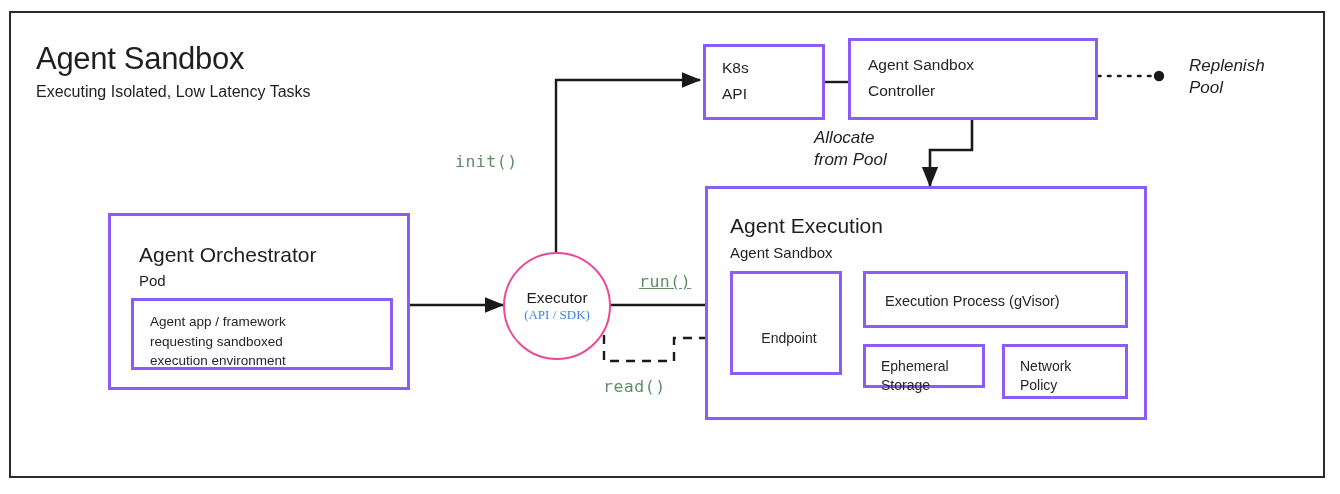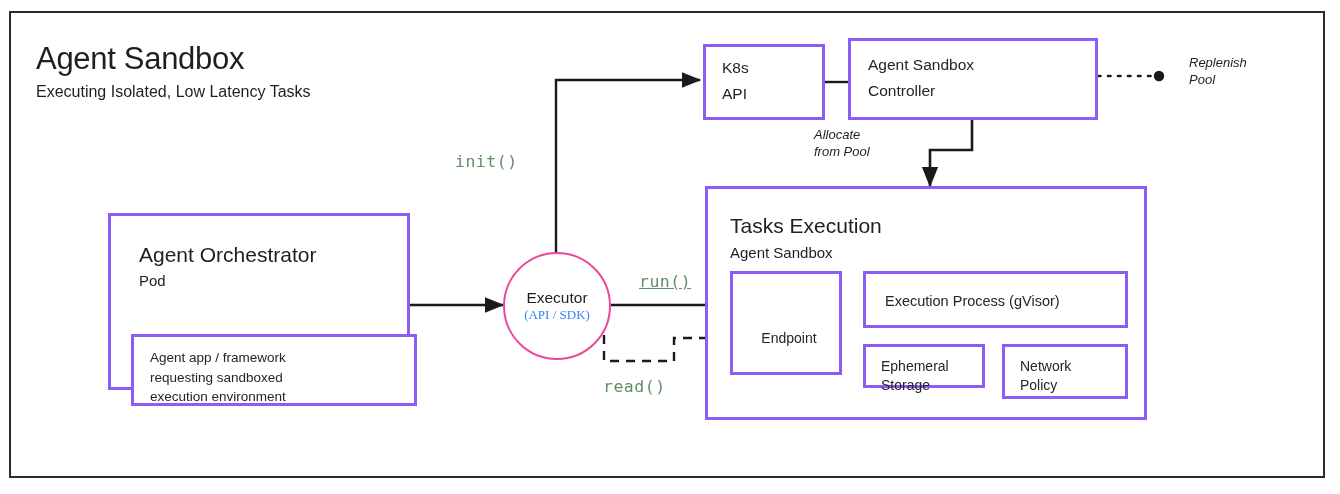--- a/index.html
+++ b/index.html
@@ -85,21 +85,21 @@
     line-height: 1.2;
   }
   .circle-label-2 {
     font-size: 13px;
     color: #3b82f6;
     line-height: 1.25;
     font-family: Liberation Serif, serif;
   }
   .annot-italic {
     font-style: italic;
-    font-size: 13px;
+    font-size: 17px;
     color: #1f1f1f;
     line-height: 1.3;
   }
   .code-label {
     font-family: "DejaVu Sans Mono", "Liberation Mono", monospace;
     font-size: 16.5px;
     color: #5f8f63;
     letter-spacing: 0.5px;
   }
   svg.wires {
@@ -158,37 +158,37 @@
 Pool</div>
 
   <div class="txt annot-italic" style="left:814px; top:127px;">Allocate
 from Pool</div>
 
   <div class="txt code-label" style="left:455px; top:152px;">init()</div>
 
   <div class="node" style="left:108px; top:213px; width:302px; height:177px;">
     <div class="txt node-title" style="left:28px; top:27px;">Agent Orchestrator</div>
     <div class="txt node-subtitle" style="left:28px; top:56px;">Pod</div>
-    <div class="node" style="left:20px; top:82px; width:286px; height:72px;margin-top:36px;">
+    <div class="node" style="left:20px; top:82px; width:262px; height:72px;">
       <div class="txt body-text" style="left:16px; top:11px;">Agent app / framework
 requesting sandboxed
 execution environment</div>
     </div>
   </div>
 
   <div class="circle" style="left:503px; top:252px; width:108px; height:108px;">
     <div class="circle-label-1">Executor</div>
     <div class="circle-label-2">(API / SDK)</div>
   </div>
 
   <div class="txt code-label" style="left:639px; top:272px;text-decoration:underline;">run()</div>
   <div class="txt code-label" style="left:603px; top:377px;">read()</div>
 
   <div class="node" style="left:705px; top:186px; width:442px; height:234px;">
-    <div class="txt node-title" style="left:22px; top:25px;">Tasks Execution</div>
+    <div class="txt node-title" style="left:22px; top:25px;">Agent Execution</div>
     <div class="txt node-subtitle" style="left:22px; top:55px;">Agent Sandbox</div>
 
     <div class="node" style="left:22px; top:82px; width:112px; height:104px;">
       <div class="txt node-label" style="left:0; top:55px; width:112px; text-align:center; font-size:14px;">Endpoint</div>
     </div>
 
     <div class="node" style="left:155px; top:82px; width:265px; height:57px;">
       <div class="txt node-label" style="left:19px; top:18px; font-size:14.5px;">Execution Process (gVisor)</div>
     </div>
 

